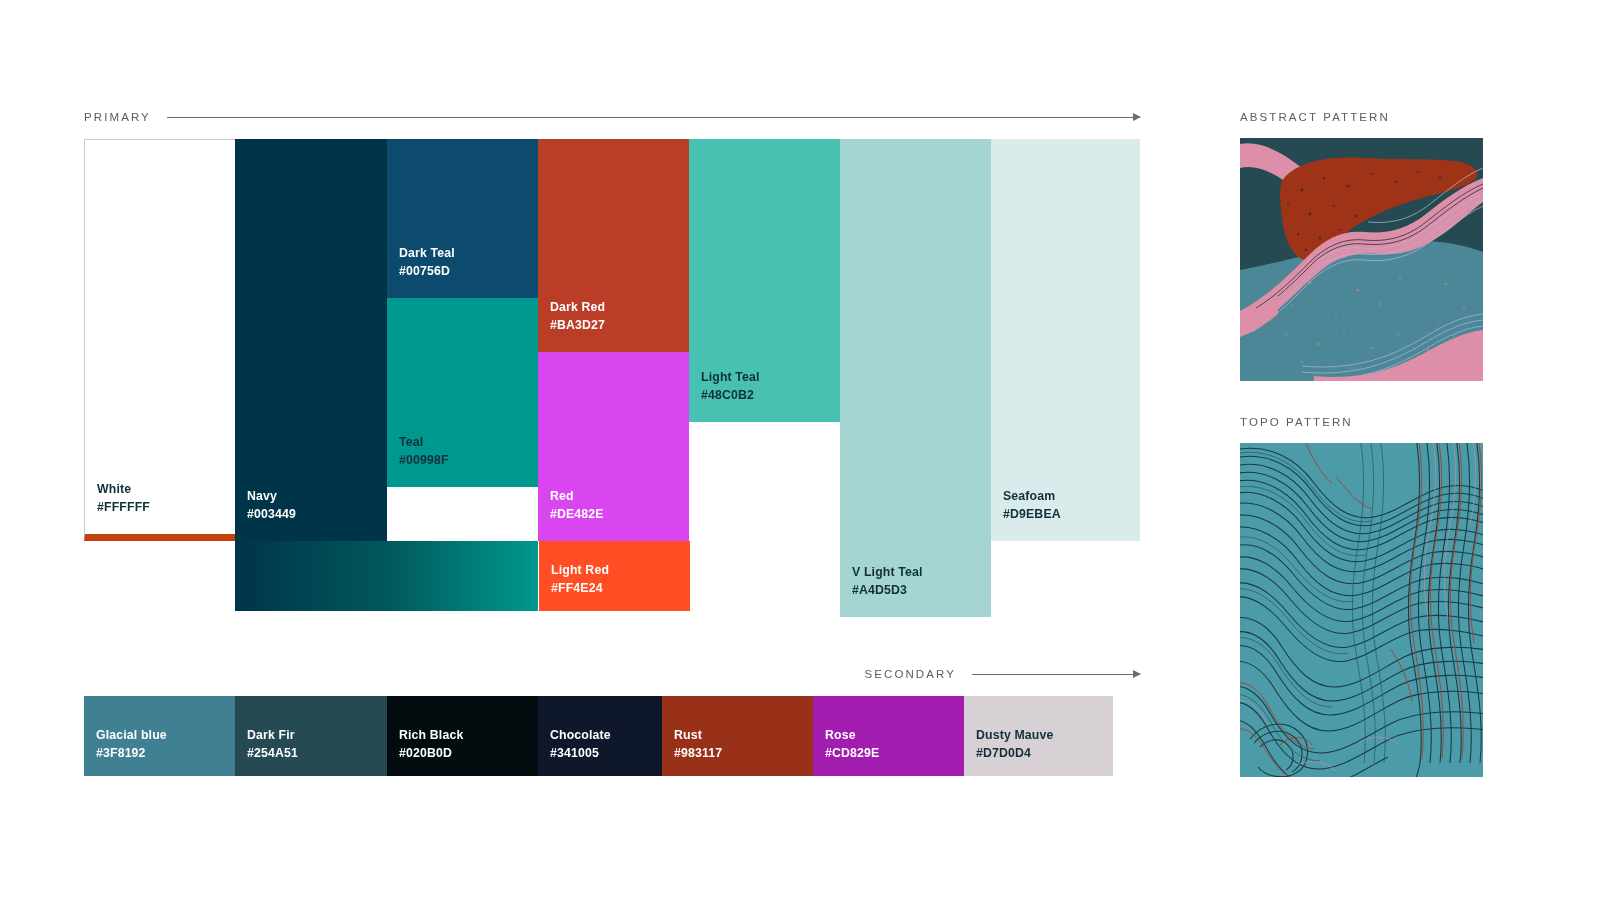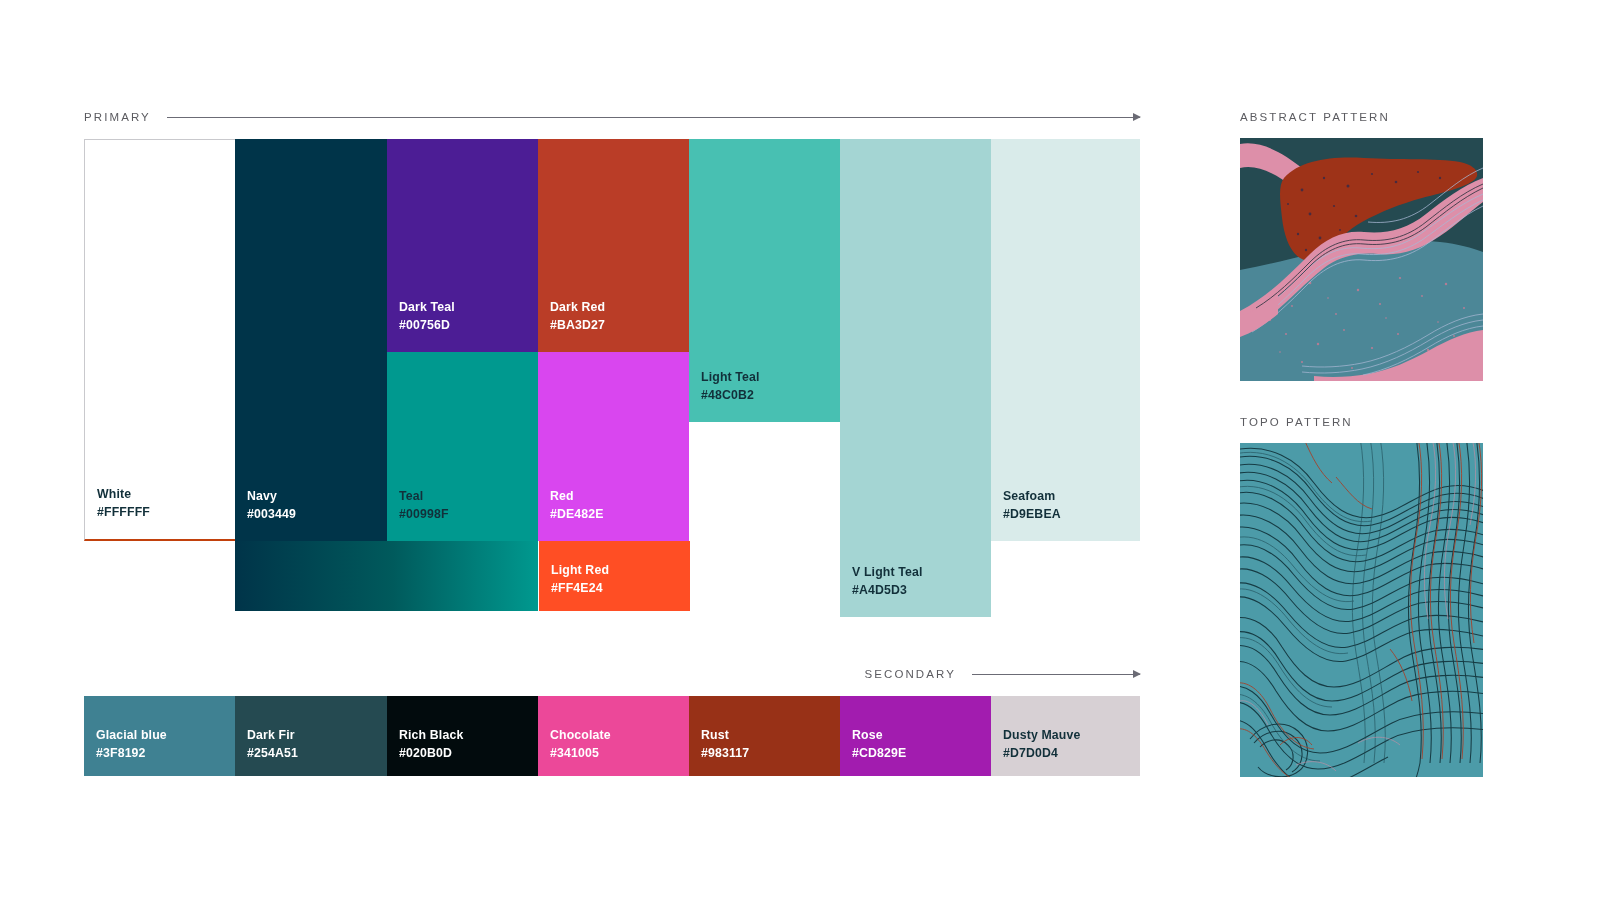--- a/index.html
+++ b/index.html
@@ -80,21 +80,21 @@
 
   
   .pattern-card {
     position: absolute;
     overflow: hidden;
   }
   .pattern-card svg { display: block; }
 
   .hairline-left { border-left: 1px solid #c9c9cd; }
   .hairline-top { border-top: 1px solid #c9c9cd; }
-  .hairline-bottom { border-bottom: 2px solid #c2410c; }
+  .hairline-bottom { border-bottom: 7px solid #c2410c; }
 </style>
 </head>
 <body>
 
 <div class="section-head" style="left:84px; top:109px; width:1056px;">
   <span class="label">PRIMARY</span>
   <span class="rule left arrow-right"></span>
 </div>
 
 <div class="palette" style="left:84px; top:139px; width:1056px; height:402px;">
@@ -111,21 +111,21 @@
   <div class="col" style="width:152px;">
     <div class="swatch cell on-dark" style="height:402px; background:#003449;">
       <span class="meta">
         <span class="name">Navy</span>
         <span class="hex">#003449</span>
       </span>
     </div>
   </div>
 
   <div class="col" style="width:151px;">
-    <div class="swatch cell on-dark" style="height:213px; background:#4c1d95;padding-left:28px;">
+    <div class="swatch cell on-dark" style="height:159px; background:#0c4a6e;padding-left:28px;">
       <span class="meta">
         <span class="name">Dark Teal</span>
         <span class="hex">#00756D</span>
       </span>
     </div>
     <div class="swatch cell on-light" style="height:189px; background:#00998F;">
       <span class="meta">
         <span class="name">Teal</span>
         <span class="hex">#00998F</span>
       </span>
@@ -207,21 +207,21 @@
     </span>
   </div>
 
   <div class="swatch on-dark" style="width:151px; height:80px; background:#020B0D;">
     <span class="meta" style="bottom:14px;">
       <span class="name">Rich Black</span>
       <span class="hex">#020B0D</span>
     </span>
   </div>
 
-  <div class="swatch on-dark" style="width:151px; height:80px; background:#ec4899;">
+  <div class="swatch on-dark" style="width:124px; height:80px; background:#0f172a;">
     <span class="meta" style="bottom:14px;">
       <span class="name">Chocolate</span>
       <span class="hex">#341005</span>
     </span>
   </div>
 
   <div class="swatch on-dark" style="width:151px; height:80px; background:#983117;">
     <span class="meta" style="bottom:14px;">
       <span class="name">Rust</span>
       <span class="hex">#983117</span>

